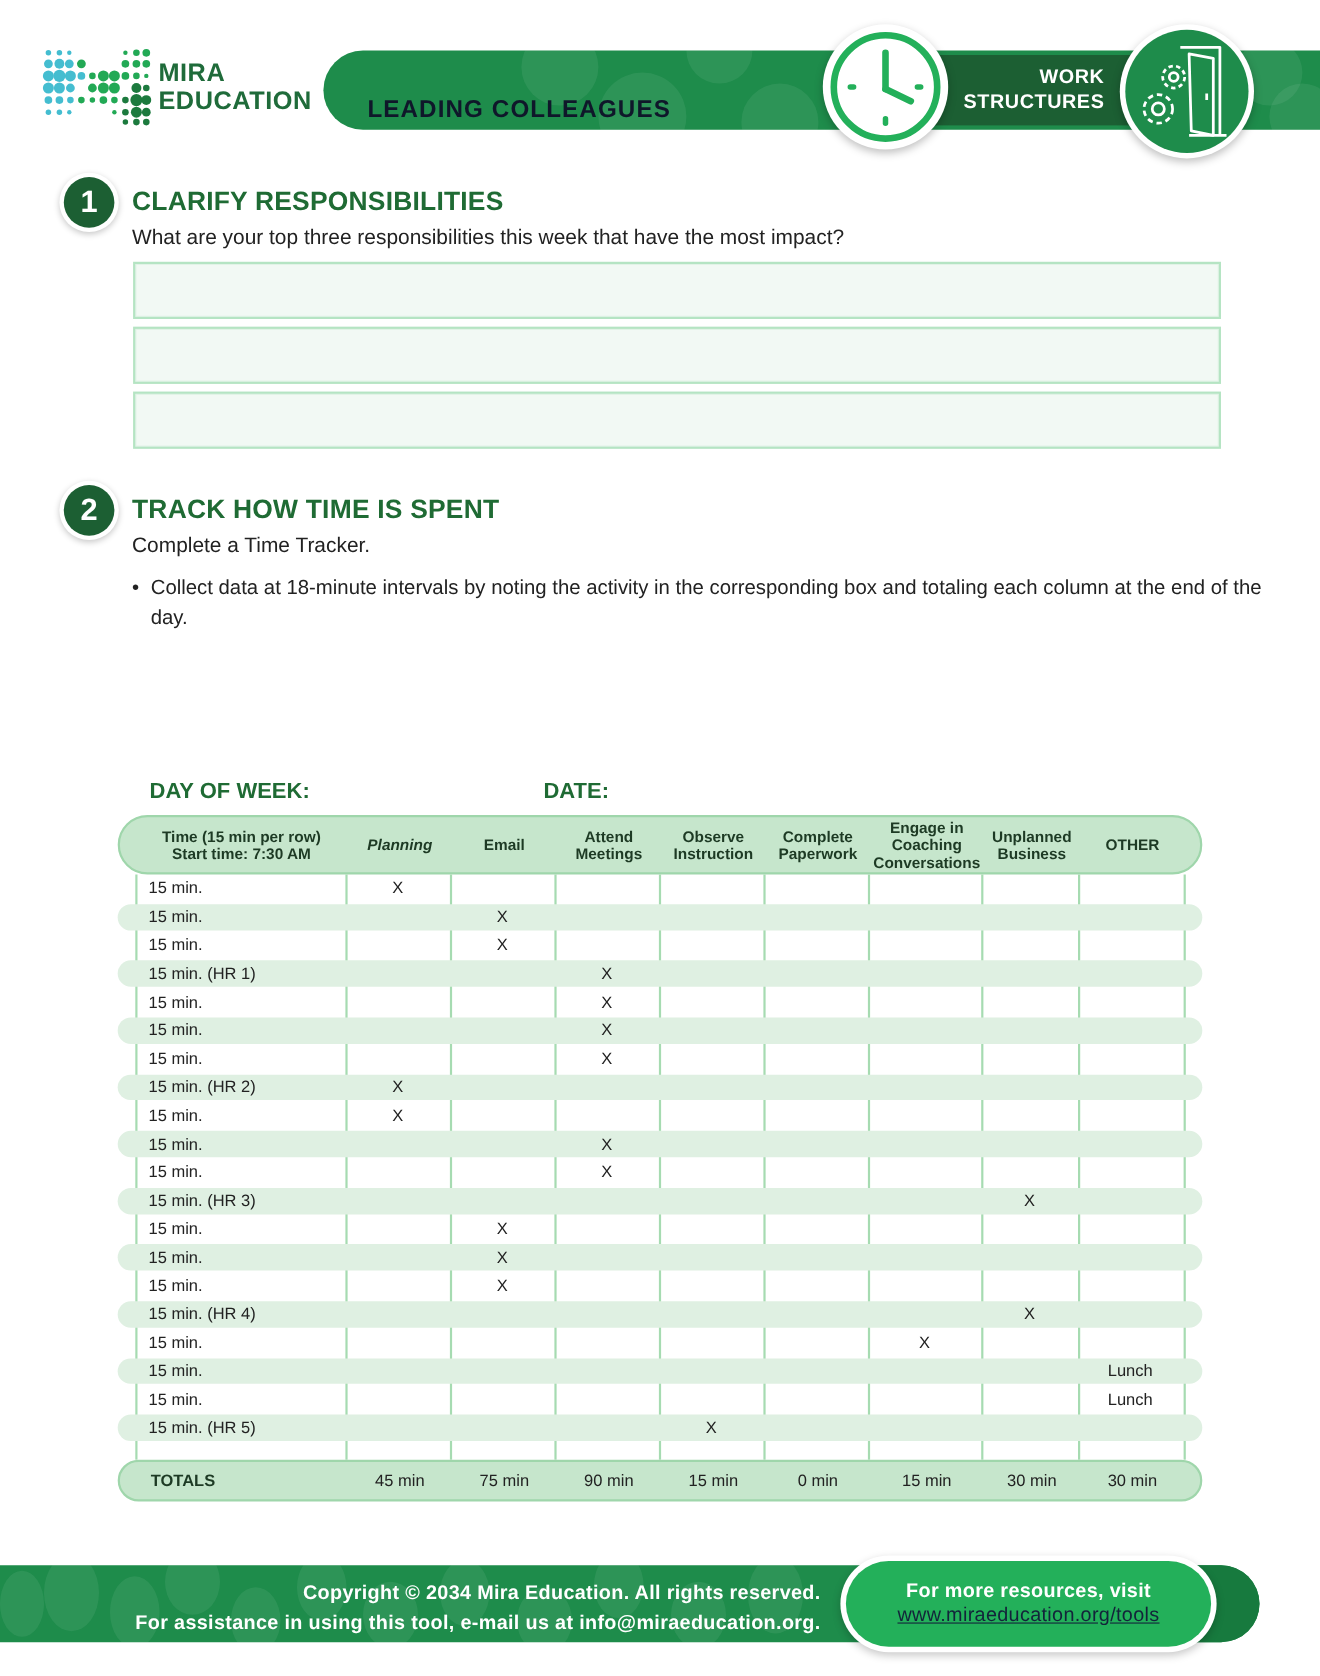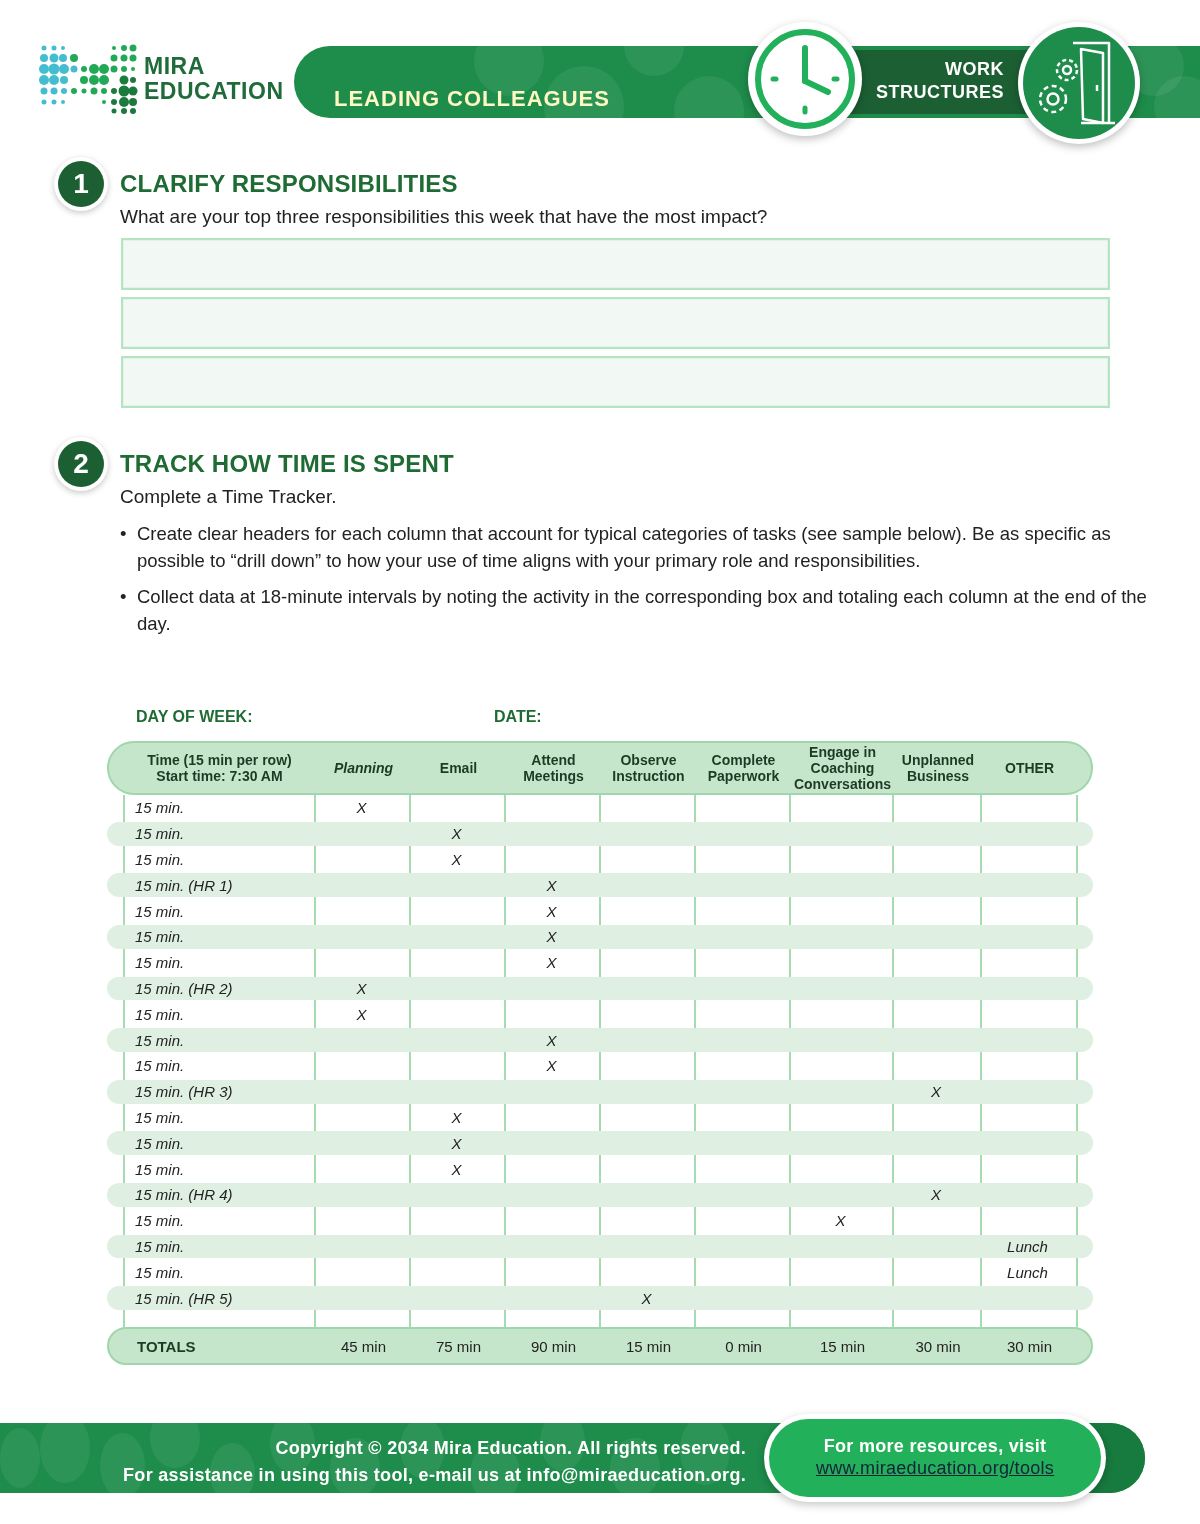--- a/index.html
+++ b/index.html
@@ -6,48 +6,48 @@
   html, body { width: 1200px; height: 1524px; background: #ffffff; overflow: hidden; }
   body { position: relative; font-family: "Liberation Sans", sans-serif; color: #222; }
 
   
   .logo { position: absolute; left: 38px; top: 42px; width: 250px; height: 74px; }
   .logo-mark { position: absolute; left: 0; top: 0; width: 100px; height: 74px; }
   .logo-text { position: absolute; left: 106px; top: 12px; font-size: 23px; line-height: 25px; font-weight: bold; color: #1f6b3a; letter-spacing: 0.5px; }
   .banner { position: absolute; left: 294px; top: 46px; width: 906px; height: 72px; background: #1e8c4b; border-radius: 36px 0 0 36px; overflow: hidden; }
   .banner .bubble { position: absolute; border-radius: 50%; background: rgba(255,255,255,0.07); }
   .banner-title { position: absolute; left: 40px; top: 8px; color: #fff; font-weight: bold; font-size: 31px; letter-spacing: 1.5px; line-height: 32px; }
-  .banner-sub { position: absolute; left: 40px; top: 41px; color: #fef9c3; font-weight: bold; font-size: 22px; letter-spacing: 1px; line-height: 24px; text-align: center; }
+  .banner-sub { position: absolute; left: 40px; top: 41px; color: #0f172a; font-weight: bold; font-size: 22px; letter-spacing: 1px; line-height: 24px; text-align: center; }
   .banner-dark { position: absolute; left: 540px; top: 4px; width: 240px; height: 64px; background: #1c5f33; }
   .banner-tag { position: absolute; left: 575px; top: 12px; width: 135px; color: #fff; font-weight: bold; font-size: 18px; line-height: 23px; text-align: right; letter-spacing: 0.5px; }
   .clock-circle { position: absolute; left: 748px; top: 22px; width: 114px; height: 114px; border-radius: 50%; background: #fff; box-shadow: 0 3px 8px rgba(0,0,0,0.25); }
   .gear-circle { position: absolute; left: 1018px; top: 22px; width: 122px; height: 122px; border-radius: 50%; background: #fff; box-shadow: 0 3px 8px rgba(0,0,0,0.25); }
   .gear-circle-inner { position: absolute; left: 5px; top: 5px; width: 112px; height: 112px; border-radius: 50%; background: #1e8c4b; }
 
   
   .step-badge { position: absolute; width: 54px; height: 54px; border-radius: 50%; background: #fff; box-shadow: 0 2px 6px rgba(0,0,0,0.22); }
   .step-badge span { position: absolute; left: 4px; top: 4px; width: 46px; height: 46px; border-radius: 50%; background: #1c5f33; color: #fff; font-weight: bold; font-size: 28px; line-height: 46px; text-align: center; }
   .section-title { position: absolute; left: 120px; color: #1f6b34; font-weight: bold; font-size: 24px; letter-spacing: 0.2px; }
   .section-text { position: absolute; left: 120px; color: #222; font-size: 19px; }
   .resp-box { position: absolute; left: 121px; width: 989px; height: 52px; background: #f2f9f4; border: 2px solid #b5e4c3; box-shadow: inset 0 0 0 1px #e2f3e7; }
 
   .bullets { position: absolute; left: 120px; top: 520px; width: 1030px; font-size: 18.5px; line-height: 27px; color: #222; }
   .bullet { position: relative; padding-left: 17px; margin-bottom: 9px; }
   .bullet::before { content: "•"; position: absolute; left: 0; top: 0; }
 
-  .day-label { position: absolute; top: 708px; color: #1f6b34; font-weight: bold; font-size: 16px; }
+  .day-label { position: absolute; top: 708px; color: #1f6b34; font-weight: bold; font-size: 20px; }
 
   
   .tracker { position: absolute; left: 107px; top: 741px; width: 986px; }
   .thead { position: relative; height: 54px; background: #c6e6cc; border: 2px solid #9fd6ab; border-radius: 27px; display: flex; }
   .th { display: flex; align-items: center; justify-content: center; text-align: center; font-weight: bold; font-size: 14px; line-height: 16px; color: #1d3a24; }
   .tbody { position: relative; height: 532px; }
   .vlines { position: absolute; left: 0; top: 0; width: 100%; height: 532px; pointer-events: none; }
   .vline { position: absolute; top: 0; width: 2px; height: 532px; background: #a6dbb1; }
-  .trow { position: relative; height: 25.8px; display: flex; align-items: center; font-style: italic; }
+  .trow { position: relative; height: 25.8px; display: flex; align-items: center; }
   .trow.alt::before { content: ""; position: absolute; left: 0; right: 0; top: 1px; bottom: 1px; background: #dff0e2; border-radius: 12px; z-index: 0; }
   .td { position: relative; z-index: 1; font-size: 15px; color: #222; text-align: center; }
   .td.first { text-align: left; padding-left: 28px; }
   .tfoot { position: relative; height: 38px; background: #c6e6cc; border: 2px solid #9fd6ab; border-radius: 19px; display: flex; align-items: center; margin-top: 0px; }
   .tf { font-size: 15px; text-align: center; color: #222; }
   .tf.first { text-align: left; padding-left: 28px; font-weight: bold; color: #1d3a24; }
 
   
   .footer-bar { position: absolute; left: 0; top: 1423px; width: 1145px; height: 70px; background: #1e8c4b; border-radius: 0 35px 35px 0; overflow: hidden; }
   .footer-bar .bubble { position: absolute; border-radius: 50%; background: rgba(255,255,255,0.07); }
@@ -178,21 +178,20 @@
 <div class="resp-box" style="top:238px;"></div>
 <div class="resp-box" style="top:297px;"></div>
 <div class="resp-box" style="top:356px;"></div>
 
 <div class="step-badge" style="left:54px;top:437px;">
   <span>2</span>
 </div>
 <div class="section-title" style="top:450px;">TRACK HOW TIME IS SPENT</div>
 <div class="section-text" style="top:486px;">Complete a Time Tracker.</div>
 <div class="bullets">
-  <div class="bullet">Create clear headers for each column that account for typical categories of tasks (see sample below). Be as specific as possible to “drill down” to how your use of time aligns with your primary role and responsibilities.</div>
   <div class="bullet">Collect data at 18-minute intervals by noting the activity in the corresponding box and totaling each column at the end of the day.</div>
 </div>
 
 <div class="day-label" style="left:136px;">DAY OF WEEK:</div>
 <div class="day-label" style="left:300px;width:180px;height:26px;"></div>
 <div class="day-label" style="left:494px;">DATE:</div>
 <div class="day-label" style="left:560px;width:200px;height:26px;"></div>
 
 <div class="tracker">
   <div class="thead" id="thead">

